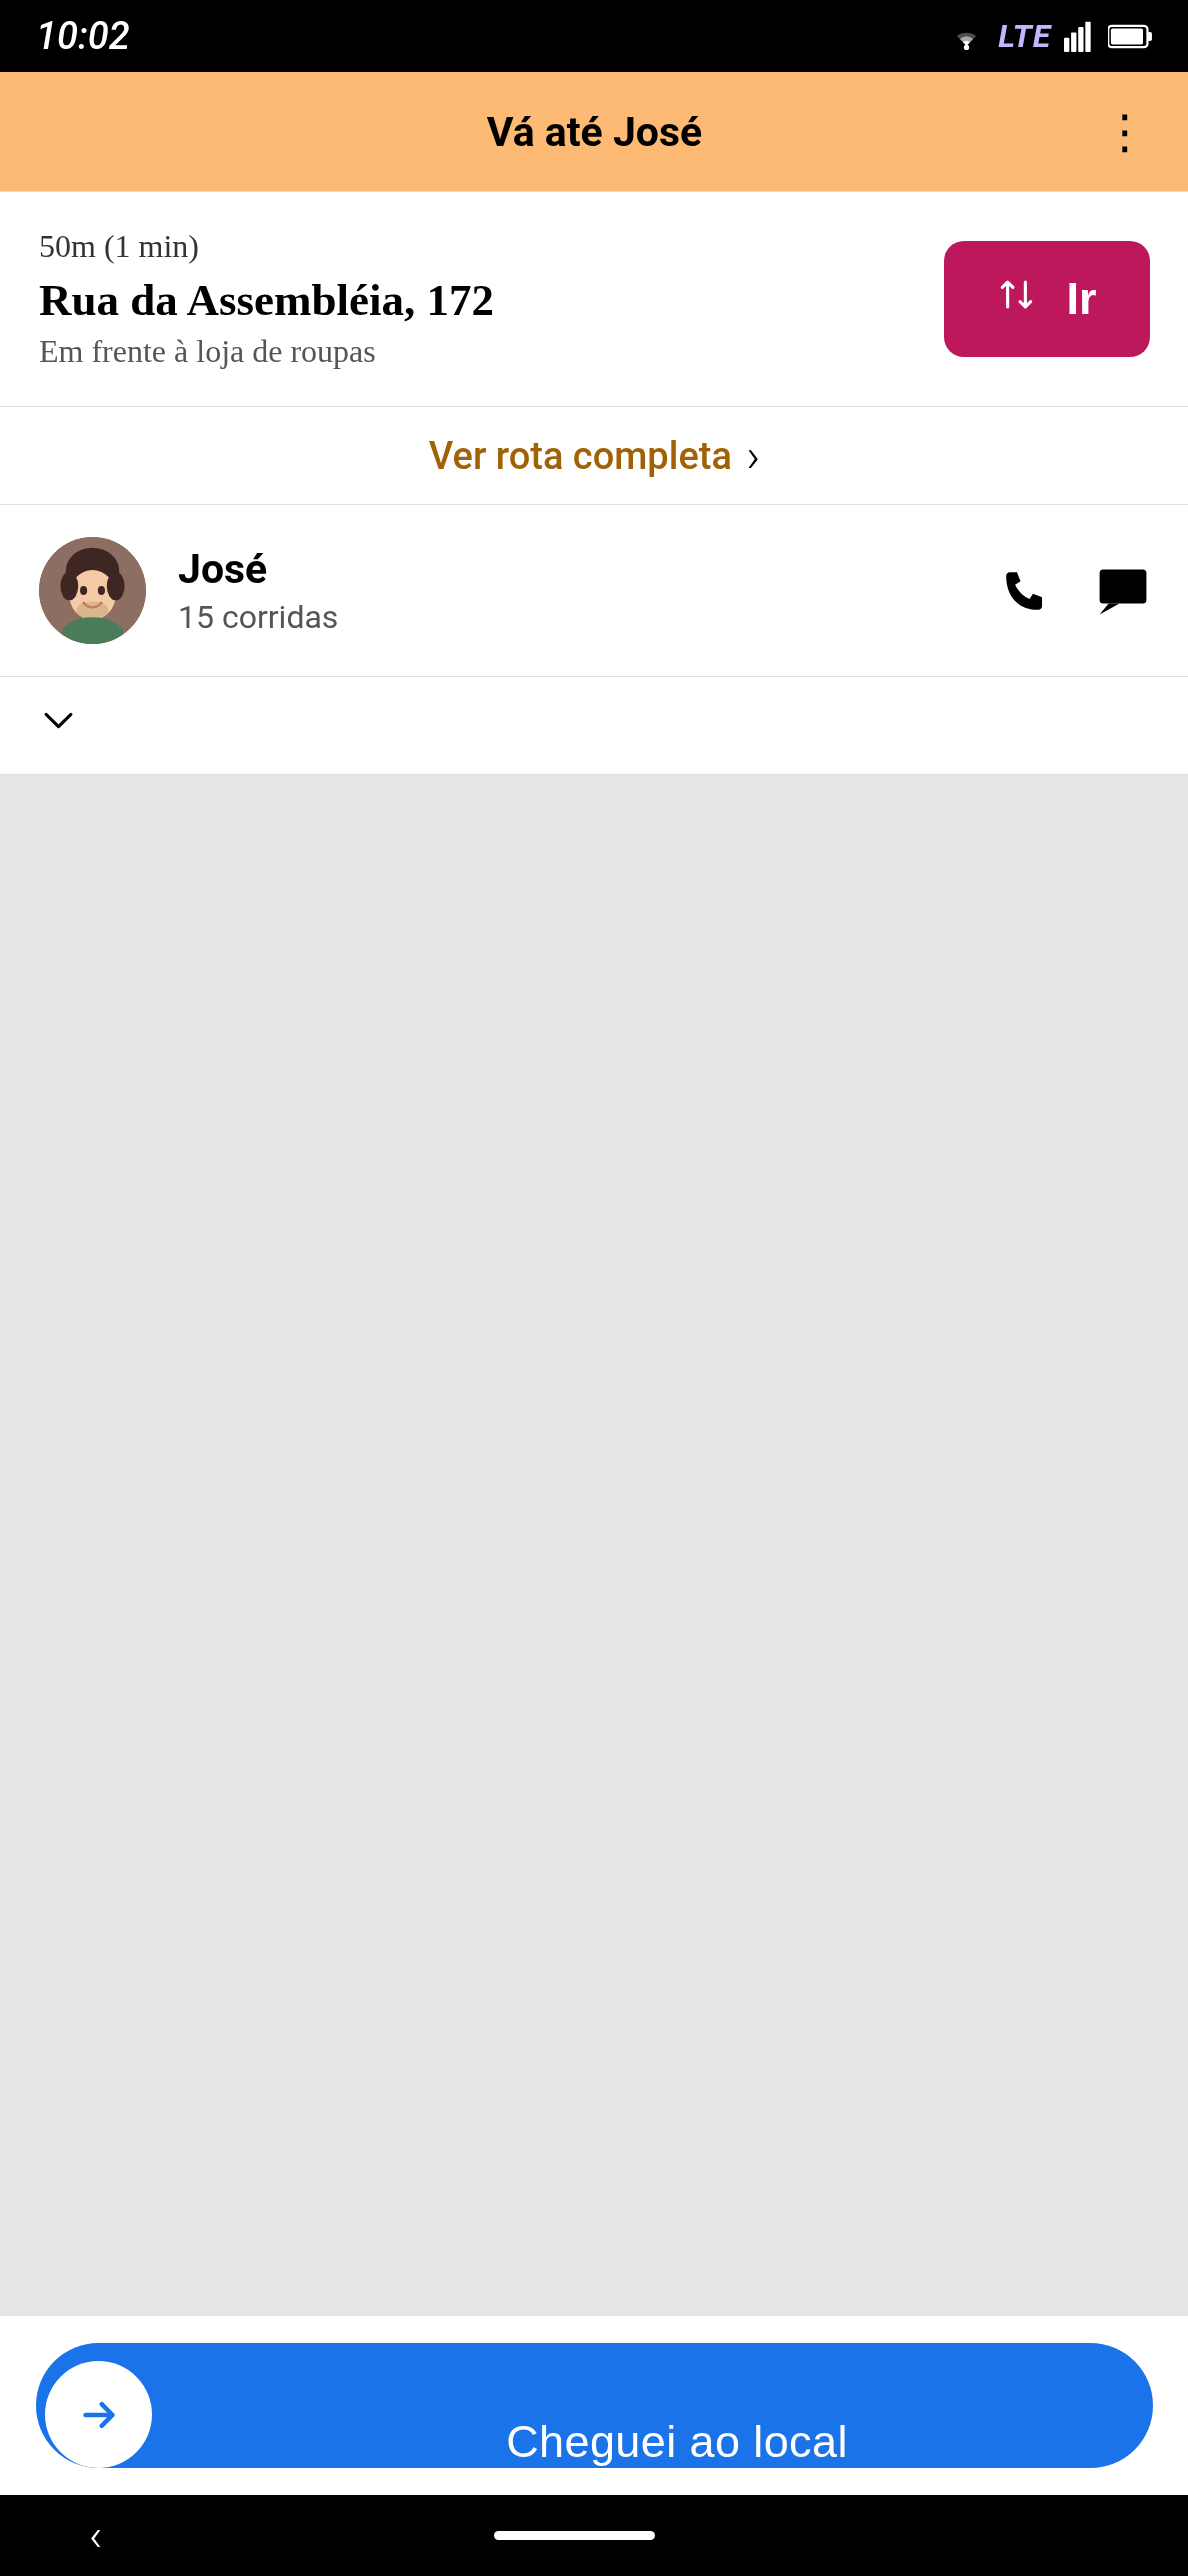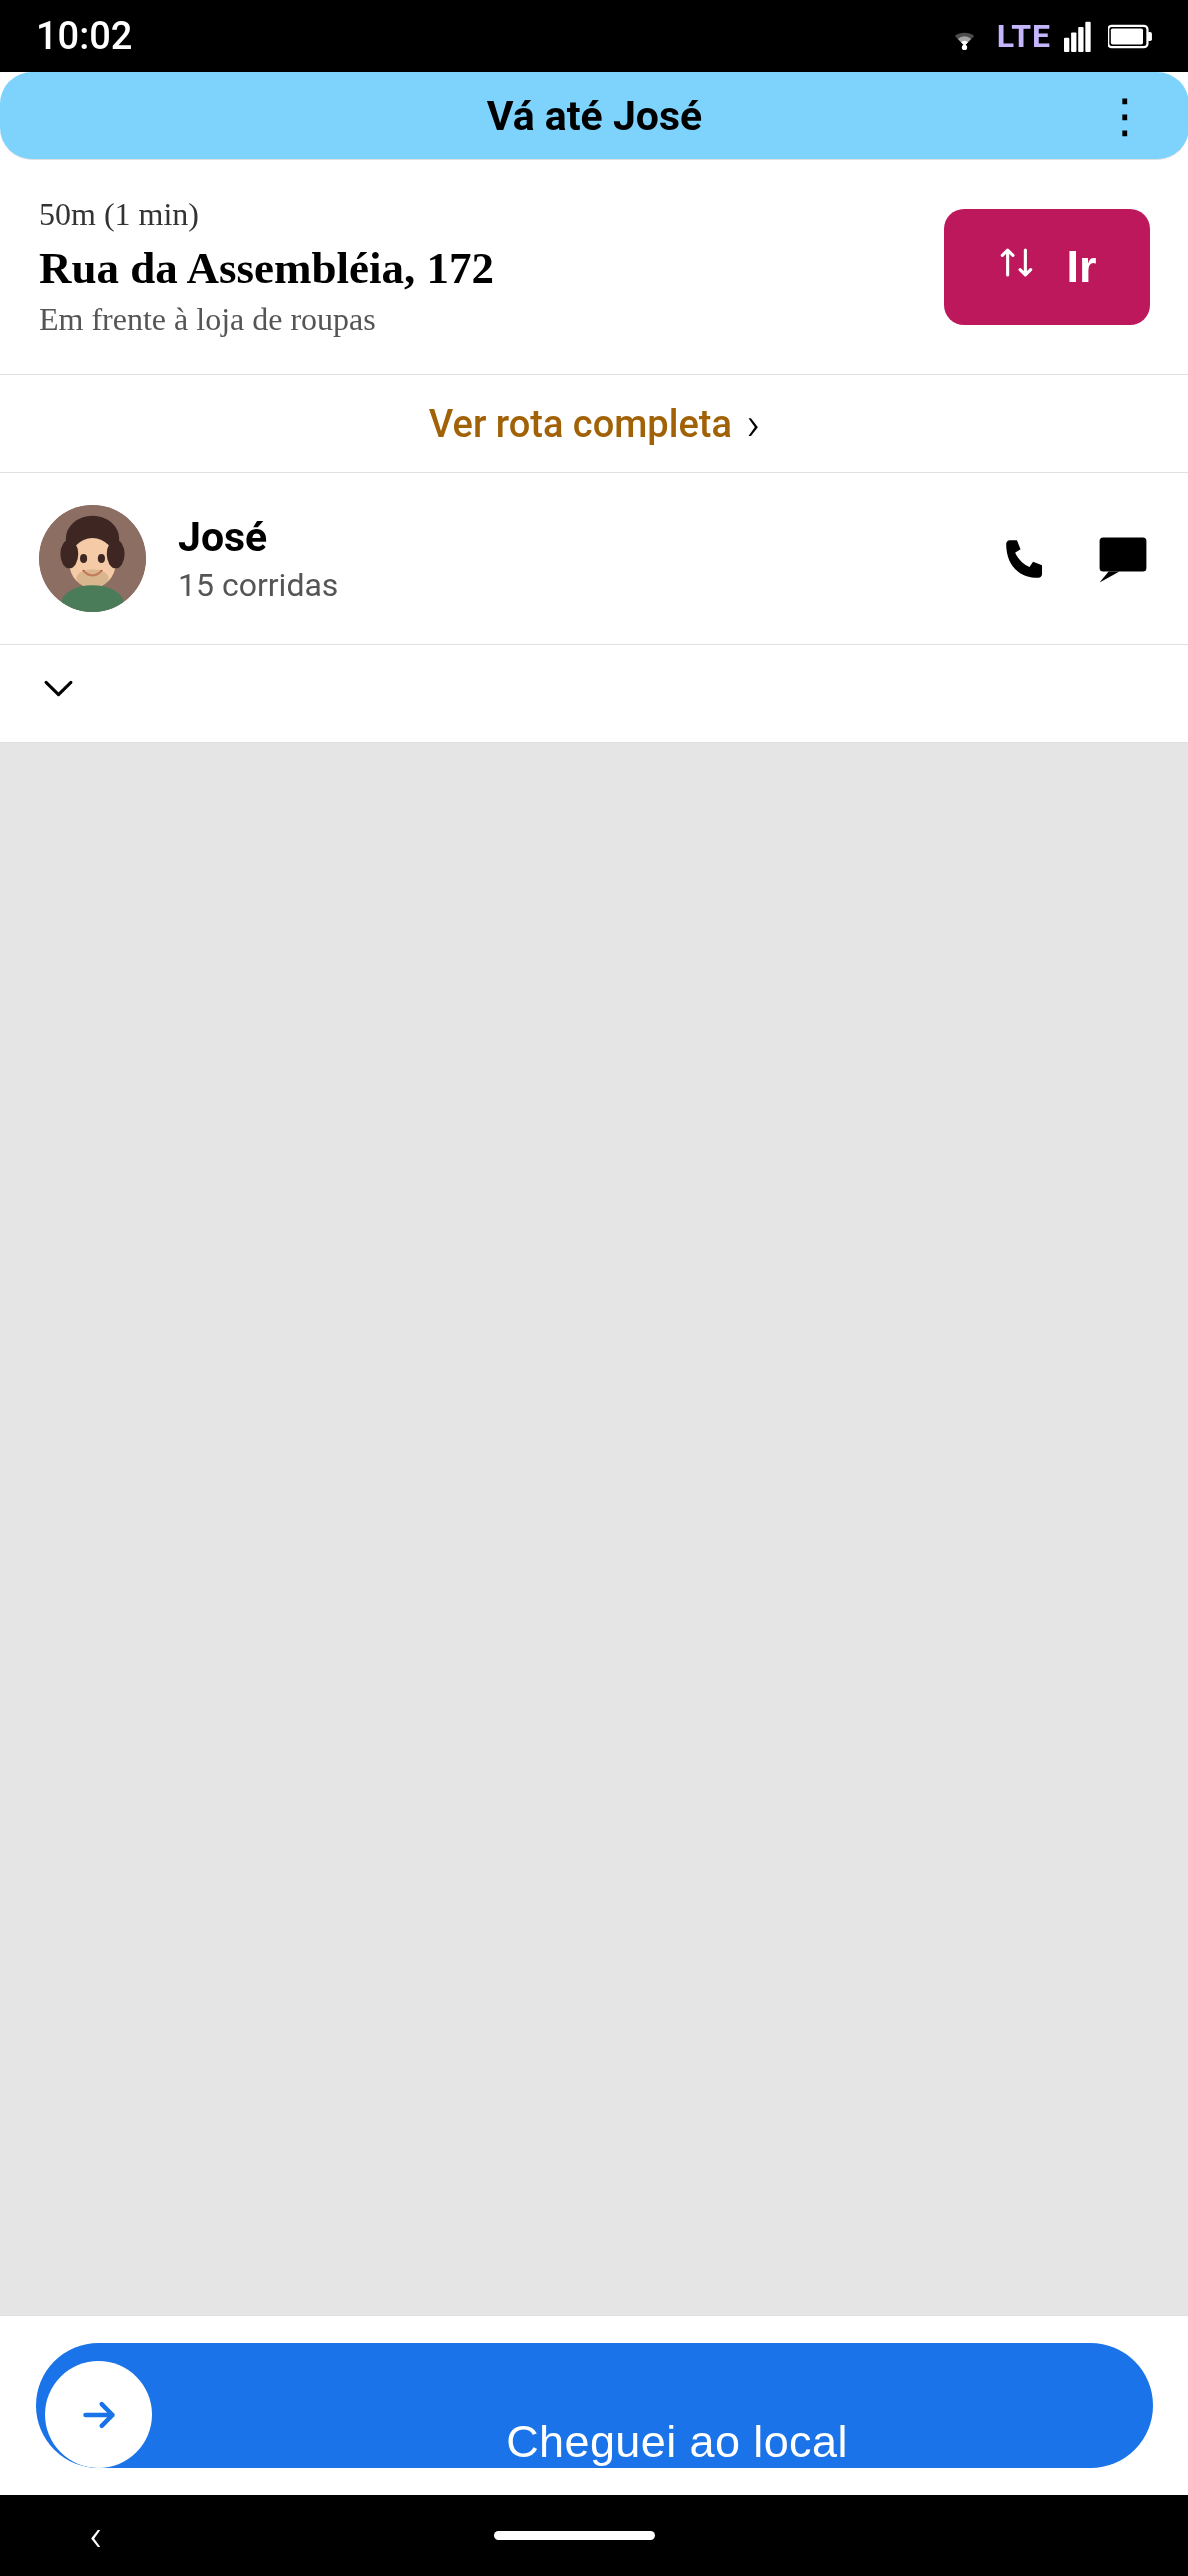--- a/index.html
+++ b/index.html
@@ -17,46 +17,46 @@
     
     .status-bar {
       background: #000;
       color: #fff;
       height: 72px;
       display: flex;
       align-items: center;
       justify-content: space-between;
       padding: 0 36px;
       flex-shrink: 0;
+      font-style: italic;
     }
     .status-time {
       font-size: 38px;
       font-weight: 500;
     }
     .status-icons {
       display: flex;
       align-items: center;
       gap: 12.5px;
     }
     .status-icons span {
       font-size: 32px;
       color: #c4b5fd;
     }
 
     
     .app-header {
-      background: #7dd3fc;
-      height: 88px;
+      background: #fdba74;
+      height: 120px;
       display: flex;
       align-items: center;
       justify-content: center;
       border-bottom: 0.9px solid #e0e0e0;
       position: relative;
       flex-shrink: 0;
-      border-radius: 32px;
     }
     .app-header-title {
       font-size: 41px;
       font-weight: 700;
       color: #000;
     }
     .app-header-menu {
       position: absolute;
       right: 39px;
       font-size: 47px;

